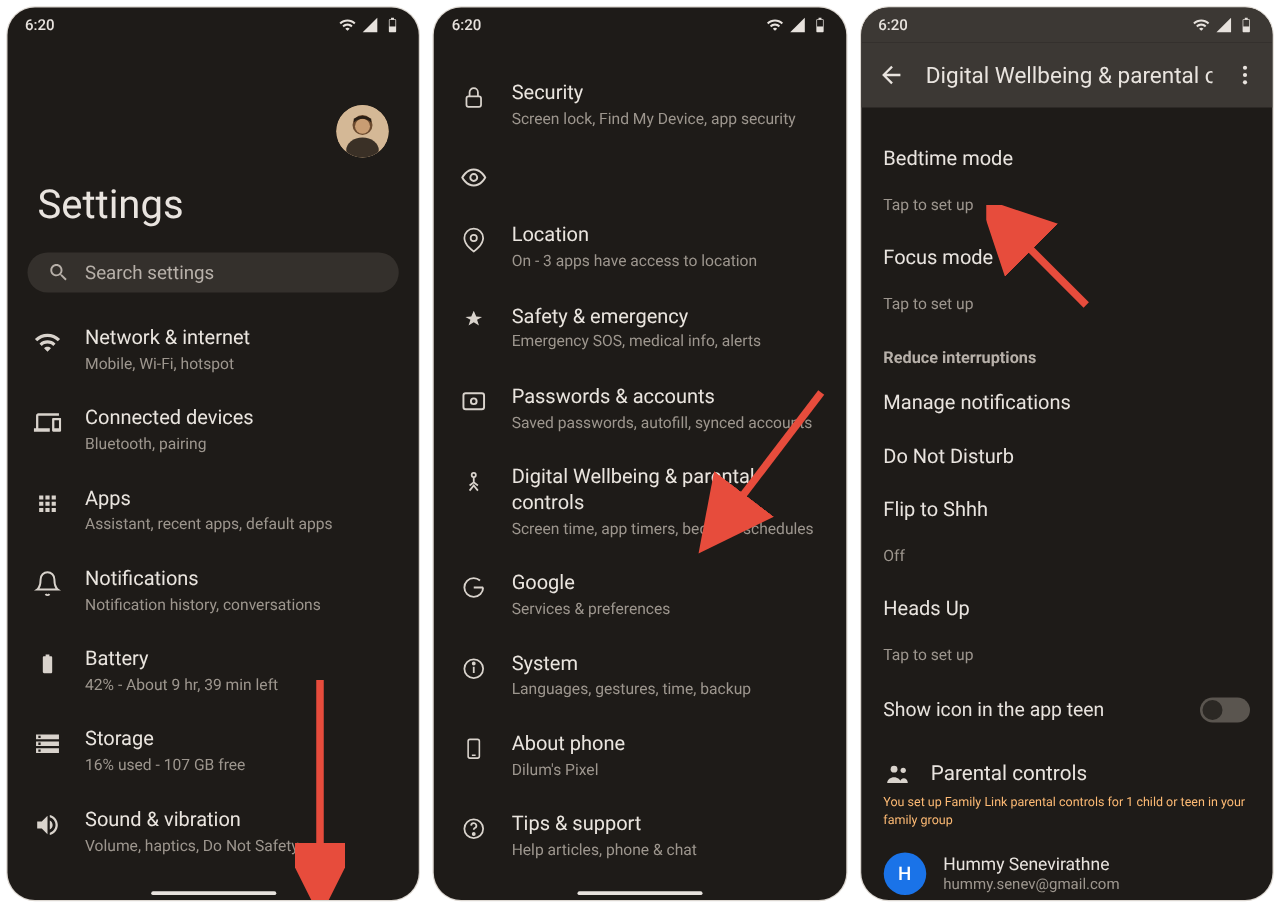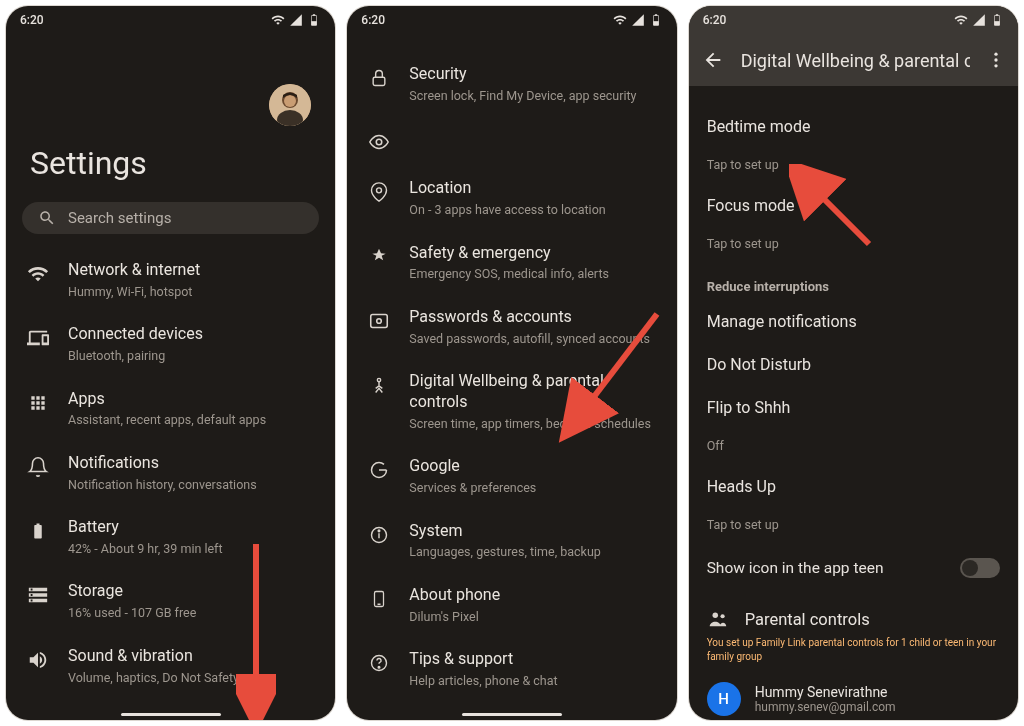--- a/index.html
+++ b/index.html
@@ -171,21 +171,21 @@
     </div>
     <div class="list">
       <div class="row">
         <span class="ic">
             <svg viewBox="0 0 24 24" fill="currentColor" width="22" height="22">
               <path d="M1 9l2 2c4.97-4.97 13.03-4.97 18 0l2-2C16.93 2.93 7.07 2.93 1 9zm8 8l3 3 3-3c-1.66-1.66-4.34-1.66-6 0zm-4-4l2 2c2.76-2.76 7.24-2.76 10 0l2-2C15.14 9.14 8.86 9.14 5 13z"></path>
             </svg>
           </span>
         <div class="txt">
             <div class="t1">Network &amp; internet</div>
-            <div class="t2">Hummy, Wi-Fi, hotspot</div>
+            <div class="t2">Mobile, Wi-Fi, hotspot</div>
           </div>
       </div>
       <div class="row">
         <span class="ic">
             <svg viewBox="0 0 24 24" fill="currentColor" width="22" height="22">
               <path d="M4 6h18V4H4c-1.1 0-2 .9-2 2v11H0v3h14v-3H4V6zm19 2h-6c-.55 0-1 .45-1 1v10c0 .55.45 1 1 1h6c.55 0 1-.45 1-1V9c0-.55-.45-1-1-1zm-1 9h-4v-7h4v7z"></path>
             </svg>
           </span>
         <div class="txt">
             <div class="t1">Connected devices</div>

